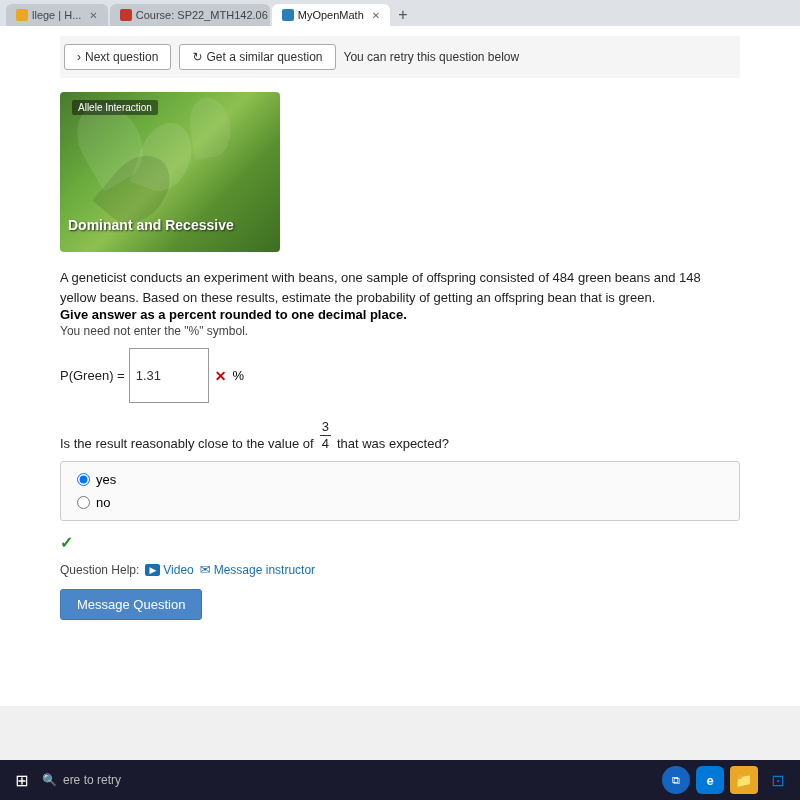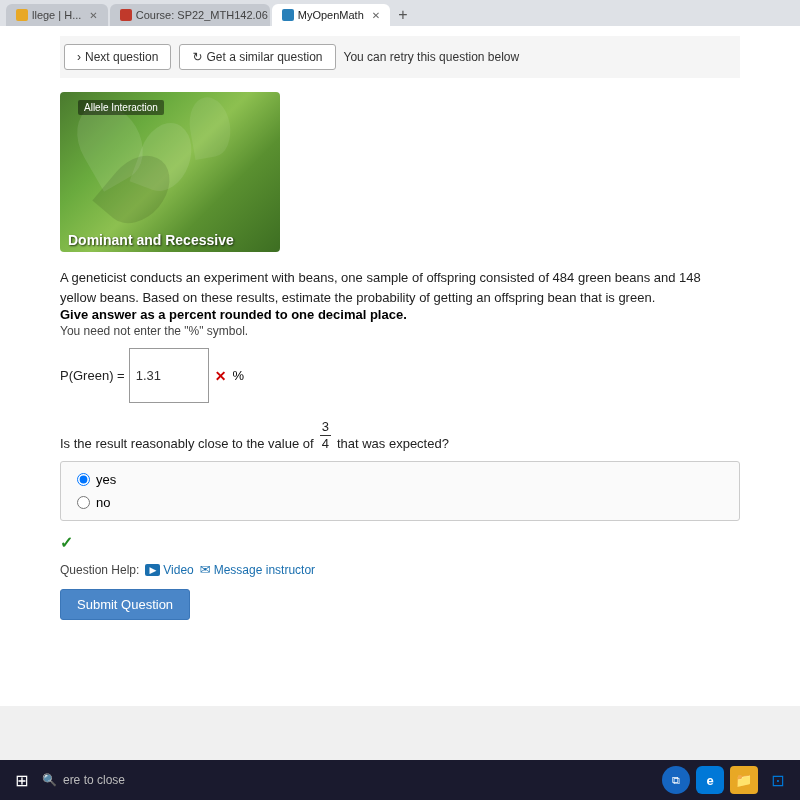--- a/index.html
+++ b/index.html
@@ -153,31 +153,31 @@
     .image-bg {
       width: 100%;
       height: 100%;
       background: linear-gradient(135deg, #4a7a2e 0%, #6aab3e 30%, #8dc050 50%, #5a9030 70%, #3d6e22 100%);
       position: relative;
     }
 
     .image-overlay-top {
       position: absolute;
       top: 8px;
-      left: 18px;
+      left: 12px;
       background: rgba(0,0,0,0.45);
       color: #fff;
       font-size: 10px;
       padding: 2px 6px;
       border-radius: 2px;
     }
 
     .image-overlay-bottom {
       position: absolute;
-      bottom: 4px;
+      bottom: 19px;
       left: 8px;
       color: #fff;
       font-size: 14px;
       font-weight: bold;
       text-shadow: 1px 1px 2px rgba(0,0,0,0.7);
     }
 
     
     .problem-text {
       font-size: 13px;
@@ -499,31 +499,31 @@
         <span class="help-icon-video">▶</span>
         <span>Video</span>
       </a>
       <a class="help-link">
         <span class="help-icon-mail">✉</span>
         <span>Message instructor</span>
       </a>
     </div>
 
     
-    <button class="btn-submit">Submit Question</button>
+    <button class="btn-submit">Message Question</button>
 
   </div>
 
 </div>
 
 <div class="taskbar">
   <div class="taskbar-icon windows">⊞</div>
   <div class="taskbar-search">
     <span>🔍</span>
-    <span>ere to close</span>
+    <span>ere to retry</span>
   </div>
   <div class="taskbar-icon" style="background:#1565c0;border-radius:50%;width:28px;height:28px;">
     <span style="color:#fff;font-size:11px;">⧉</span>
   </div>
   <div class="taskbar-icon edge">e</div>
   <div class="taskbar-icon folder">📁</div>
   <div class="taskbar-icon" style="background:transparent;">
     <span style="color:#0078d7;font-size:16px;">⊡</span>
   </div>
 </div>

